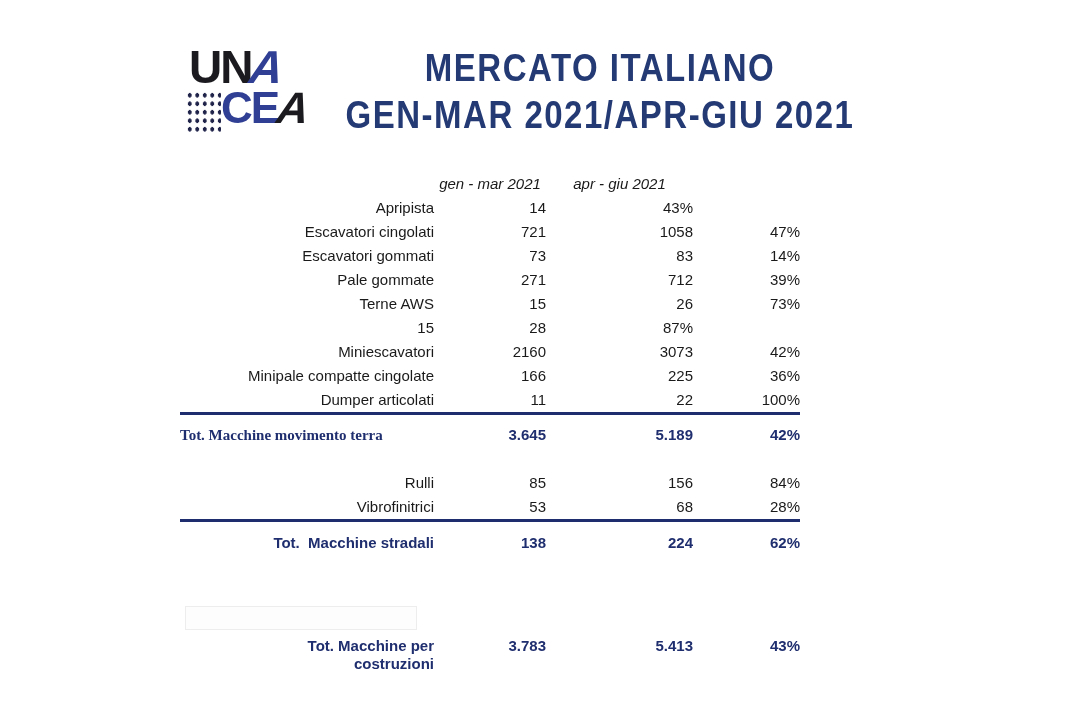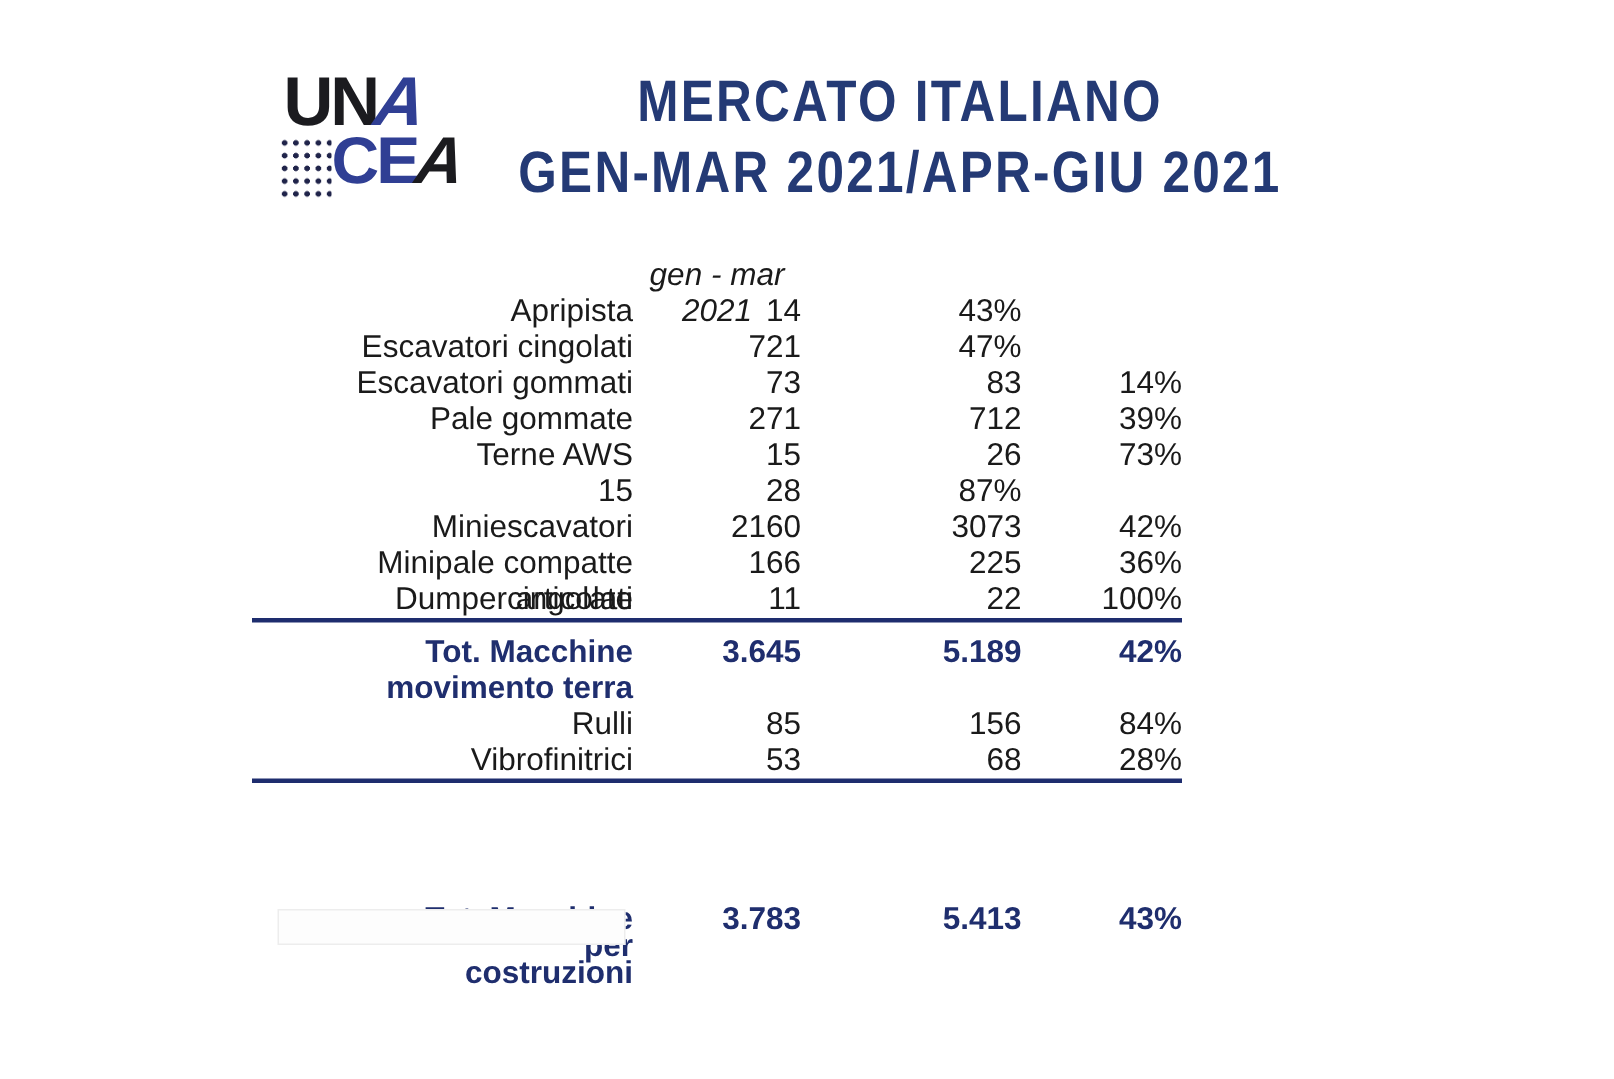--- a/index.html
+++ b/index.html
@@ -38,33 +38,33 @@
     position:absolute;left:300px;top:44px;width:600px;
     text-align:center;
     color:#243a75;
     font-weight:bold;
     font-size:33px;line-height:40px;letter-spacing:1.5px;
     transform:scaleY(1.18);transform-origin:top center;
     white-space:nowrap;
   }
 
   
-  .tbl{position:absolute;left:168px;top:172px;width:620px;font-size:21px;color:#1a1a1a;}
+  .tbl{position:absolute;left:180px;top:172px;width:620px;font-size:15px;color:#1a1a1a;}
   .trow{
     display:grid;
     grid-template-columns:254px 112px 147px 107px;
     height:24px;line-height:24px;
   }
   .trow .c{text-align:right;white-space:pre-wrap;}
   .trow .c1{text-align:right;}
   .hdr .c{text-align:center;font-style:italic;}
   .rule{height:3px;background:#1e2d6e;}
   .total{color:#1f2e6e;font-weight:bold;}
   .t-movimento{margin-top:8px;}
-  .t-movimento .c1{text-align:right;}
+  .t-movimento .c1{text-align:left;font-family:Liberation Serif, serif;}
   .r-rulli{margin-top:24px;}
   .t-stradali{margin-top:9px;}
   .t-costruzioni{
     margin-top:82px;height:36px;line-height:18px;align-items:start;
   }
   .t-costruzioni .c1{display:flex;justify-content:flex-end;}
   .t-costruzioni .c1 span{display:inline-block;width:150px;text-align:right;}
 
   .ghost-cell{
     position:absolute;left:185px;top:606px;width:230px;height:22px;
@@ -85,31 +85,33 @@
   <div class="title">
     <div>MERCATO ITALIANO</div>
     <div>GEN-MAR 2021/APR-GIU 2021</div>
   </div>
 
   <div class="tbl">
 
     <div class="trow hdr">
       <div class="c c1"></div>
       <div class="c">gen - mar 2021</div>
+      <div class="c">apr - giu 2021</div>
       <div class="c"></div>
     </div>
 
     <div class="trow">
       <div class="c c1">Apripista</div>
       <div class="c">14</div>
       <div class="c">43%</div>
     </div>
     <div class="trow">
       <div class="c c1">Escavatori cingolati</div>
       <div class="c">721</div>
+      <div class="c">1058</div>
       <div class="c">47%</div>
     </div>
     <div class="trow">
       <div class="c c1">Escavatori gommati</div>
       <div class="c">73</div>
       <div class="c">83</div>
       <div class="c">14%</div>
     </div>
     <div class="trow">
       <div class="c c1">Pale gommate</div>
@@ -164,20 +166,26 @@
     </div>
     <div class="trow">
       <div class="c c1">Vibrofinitrici</div>
       <div class="c">53</div>
       <div class="c">68</div>
       <div class="c">28%</div>
     </div>
 
     <div class="rule"></div>
 
+    <div class="trow total t-stradali">
+      <div class="c c1">Tot.  Macchine stradali</div>
+      <div class="c">138</div>
+      <div class="c">224</div>
+      <div class="c">62%</div>
+    </div>
 
     <div class="trow total t-costruzioni">
       <div class="c c1"><span>Tot. Macchine per costruzioni</span></div>
       <div class="c">3.783</div>
       <div class="c">5.413</div>
       <div class="c">43%</div>
     </div>
 
   </div>
 

